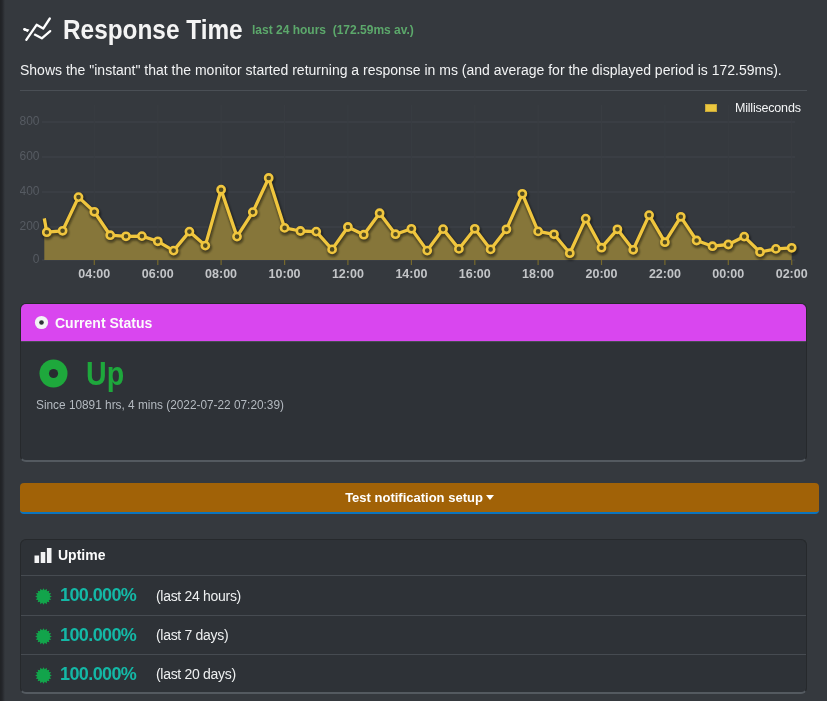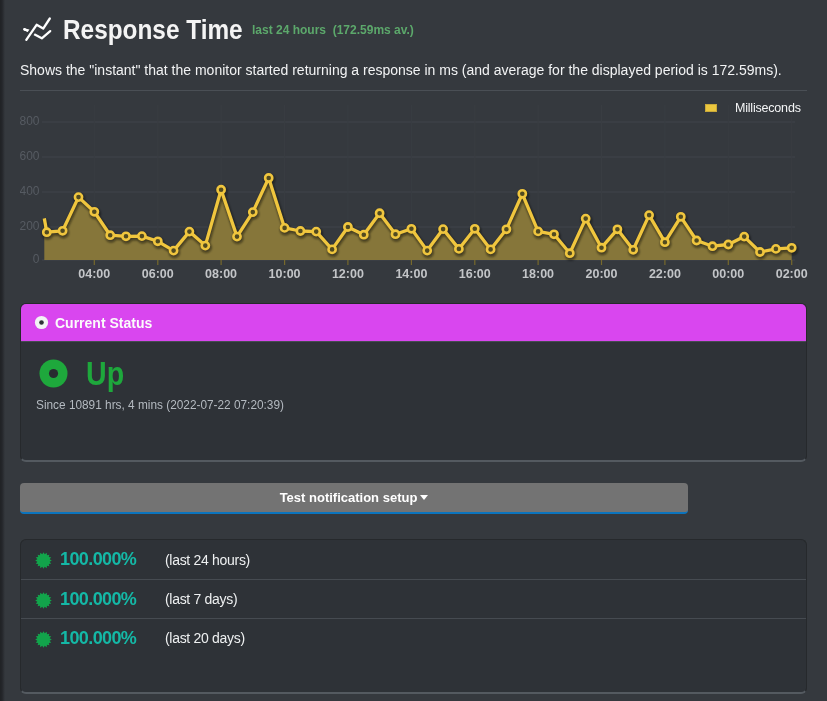--- a/index.html
+++ b/index.html
@@ -12,29 +12,29 @@
 .chart{position:absolute;left:20px;top:95px}
 .legend{position:absolute;left:705px;top:101px;display:flex;align-items:center}
 .lsq{width:12px;height:8px;background:#ecc73e;border:1px solid #c9a93a;display:inline-block}
 .ltx{font-size:12.5px;color:#f4f5f6;margin-left:18px;letter-spacing:-0.2px}
 .panel{position:absolute;left:20px;width:787px;background:#2e3237;border:1px solid #26292c;border-bottom:2px solid #545a60;border-radius:6px}
 .p1{top:303px;height:159px}
 .phead{height:38px;border-bottom:1px solid #464b51;display:flex;align-items:center;padding-left:13px;font-size:14px;font-weight:bold;color:#fbfbfb;background:#d946ef;border-radius:5px 5px 0 0}
 .phead svg{margin-right:6px}
 .up{position:absolute;left:86px;top:354px;font-size:34px;font-weight:bold;color:#1ea83c;transform:scaleX(0.84);transform-origin:0 0}
 .since{position:absolute;left:36px;top:397px;font-size:13px;color:#b4bac0;transform:scaleX(0.91);transform-origin:0 0}
-.btn{position:absolute;left:20px;top:483px;width:668px;height:31px;border-bottom:2px solid #0b74bd;background:#737373;border-radius:4px;display:flex;align-items:center;justify-content:center;font-size:13px;font-weight:bold;color:#fff}
+.btn{position:absolute;left:20px;top:483px;width:799px;height:31px;border-bottom:2px solid #0b74bd;background:#a16207;border-radius:4px;display:flex;align-items:center;justify-content:center;font-size:13px;font-weight:bold;color:#fff}
 .caret{display:inline-block;margin-left:3px;width:0;height:0;border-left:4.5px solid transparent;border-right:4.5px solid transparent;border-top:5px solid #fff}
 .p2{top:539px;height:155px}
 .phead2{height:36px;border-bottom:1px solid #464b51;display:flex;align-items:center;padding-bottom:5px;padding-left:13px;font-size:14px;font-weight:bold;color:#fbfbfb;border-radius:5px 5px 0 0}
 .phead2 svg{margin-right:6px}
 .urow{display:flex;align-items:center;padding-left:14px;border-bottom:1px solid #464b51}
 .r1{height:40px}.r2{height:39px}.r3{height:38px;border-bottom:none}
 .pct{font-size:18px;font-weight:bold;color:#14b8a6;margin-left:8px;width:80px;letter-spacing:-0.6px}
-.rlabel{font-size:14px;color:#eef0f1;margin-left:25px;letter-spacing:-0.3px}
+.rlabel{font-size:14px;color:#eef0f1;margin-left:16px;letter-spacing:-0.3px}
 </style></head><body>
 <div class="ledge"></div>
 <svg class="hicon" width="32" height="32" viewBox="0 0 32 32">
  <polyline points="3.5,13.6 8,14.6" fill="none" stroke="#fff" stroke-width="2.3" stroke-linecap="round"></polyline>
  <polyline points="3.3,13.1 20.8,22.3 29.2,15.1" fill="none" stroke="#fff" stroke-width="2.3" stroke-linejoin="round" stroke-linecap="round" stroke-dasharray="0" transform="translate(0,0)"></polyline>
  <polyline points="5.3,23.8 15.6,8.8 22.2,12.6 28.8,2.5" fill="none" stroke="#35393e" stroke-width="6.5" stroke-linejoin="round"></polyline>
  <polyline points="5.3,23.8 15.6,8.8 22.2,12.6 28.8,2.5" fill="none" stroke="#fff" stroke-width="2.3" stroke-linejoin="round" stroke-linecap="round"></polyline>
 </svg>
 <div class="title">Response Time</div>
 <div class="sub">last 24 hours&nbsp; (172.59ms av.)</div>
@@ -205,20 +205,25 @@
       </svg>Current Status</div>
  <svg style="position:absolute;left:18px;top:55px" width="29" height="29" viewBox="0 0 29 29">
       <circle cx="14.5" cy="14.5" r="14" fill="#1ea83c"></circle>
       <circle cx="14.5" cy="14.5" r="4.6" fill="#282c30"></circle>
     </svg>
 </div>
 <div class="up">Up</div>
 <div class="since">Since 10891 hrs, 4 mins (2022-07-22 07:20:39)</div>
 <div class="btn">Test notification setup<span class="caret"></span></div>
 <div class="panel p2">
+ <div class="phead2"><svg width="18" height="15" viewBox="0 0 18 15">
+        <rect x="0.5" y="7.5" width="4.6" height="7.5" fill="#f2f3f4"></rect>
+        <rect x="6.7" y="4" width="4.6" height="11" fill="#f2f3f4"></rect>
+        <rect x="12.9" y="0" width="4.6" height="15" fill="#f2f3f4"></rect>
+      </svg>Uptime</div>
  <div class="urow r1">
       <svg style="margin-top:2px" width="17" height="17" viewBox="0 0 17 17">
         <path d="M8.50,0.20 L9.73,2.32 L11.68,0.83 L12.00,3.26 L14.37,2.63 L13.74,5.00 L16.17,5.32 L14.68,7.27 L16.80,8.50 L14.68,9.73 L16.17,11.68 L13.74,12.00 L14.37,14.37 L12.00,13.74 L11.68,16.17 L9.73,14.68 L8.50,16.80 L7.27,14.68 L5.32,16.17 L5.00,13.74 L2.63,14.37 L3.26,12.00 L0.83,11.68 L2.32,9.73 L0.20,8.50 L2.32,7.27 L0.83,5.32 L3.26,5.00 L2.63,2.63 L5.00,3.26 L5.32,0.83 L7.27,2.32 Z" fill="#12a44b"></path>
       </svg>
       <span class="pct">100.000%</span>
       <span class="rlabel">(last 24 hours)</span>
     </div>
  <div class="urow r2">
       <svg style="margin-top:2px" width="17" height="17" viewBox="0 0 17 17">
         <path d="M8.50,0.20 L9.73,2.32 L11.68,0.83 L12.00,3.26 L14.37,2.63 L13.74,5.00 L16.17,5.32 L14.68,7.27 L16.80,8.50 L14.68,9.73 L16.17,11.68 L13.74,12.00 L14.37,14.37 L12.00,13.74 L11.68,16.17 L9.73,14.68 L8.50,16.80 L7.27,14.68 L5.32,16.17 L5.00,13.74 L2.63,14.37 L3.26,12.00 L0.83,11.68 L2.32,9.73 L0.20,8.50 L2.32,7.27 L0.83,5.32 L3.26,5.00 L2.63,2.63 L5.00,3.26 L5.32,0.83 L7.27,2.32 Z" fill="#12a44b"></path>

